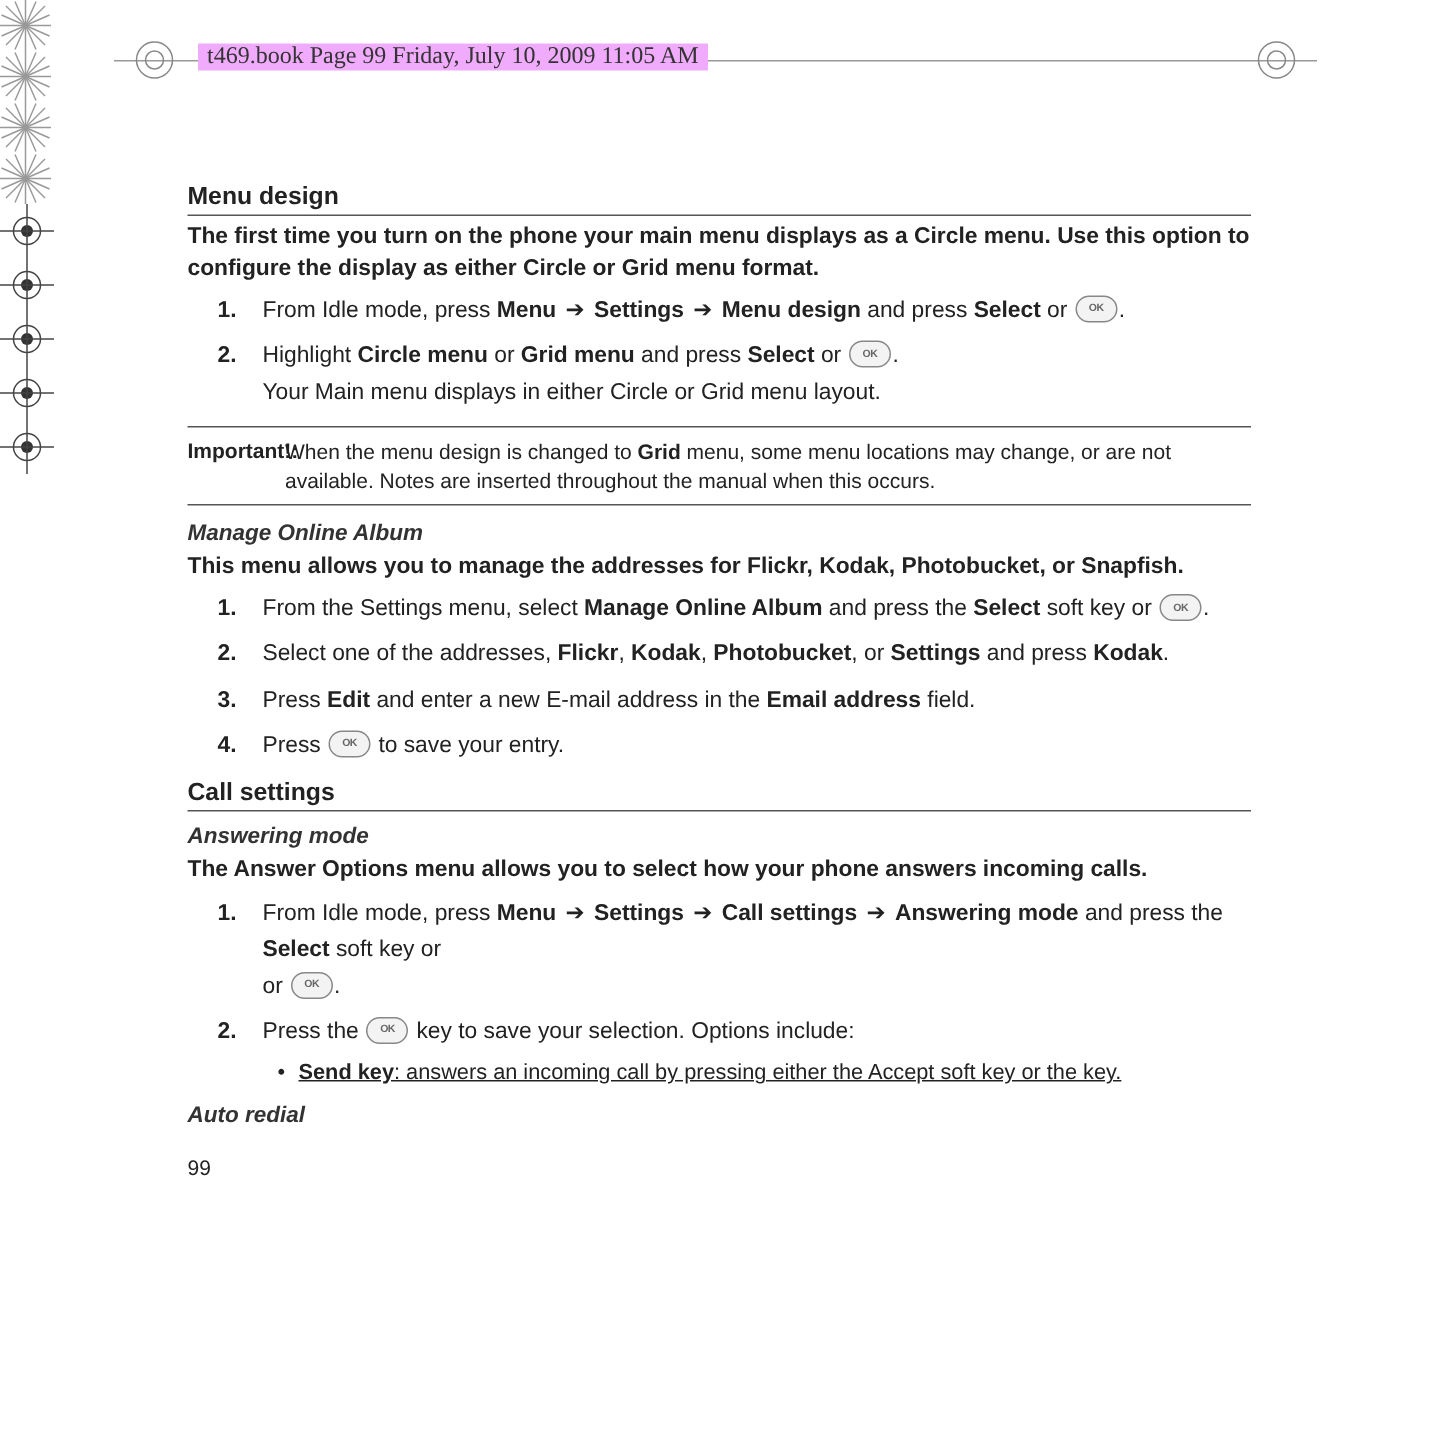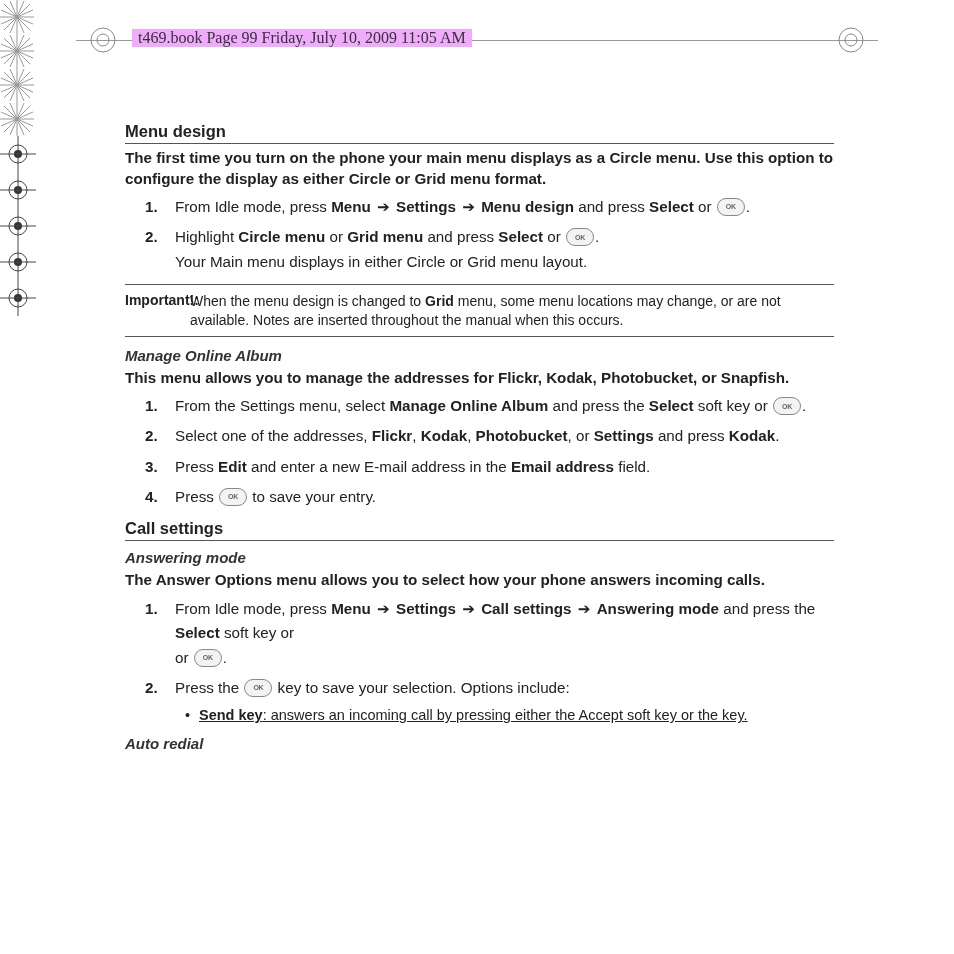--- a/index.html
+++ b/index.html
@@ -297,13 +297,14 @@
     <li>
       <span>Press the </span><span class="ok-icon">OK</span><span> key to save your selection. Options include:</span>
       <ul class="bullets">
         <li><b>Send key</b><span>: answers an incoming call by pressing either the Accept soft key or the key.</span></li>
       </ul>
     </li>
   </ol>
 
   <h3 class="sub">Auto redial</h3>
 
+  <div class="pagenum">99</div>
 </div>
 
 </body></html>

